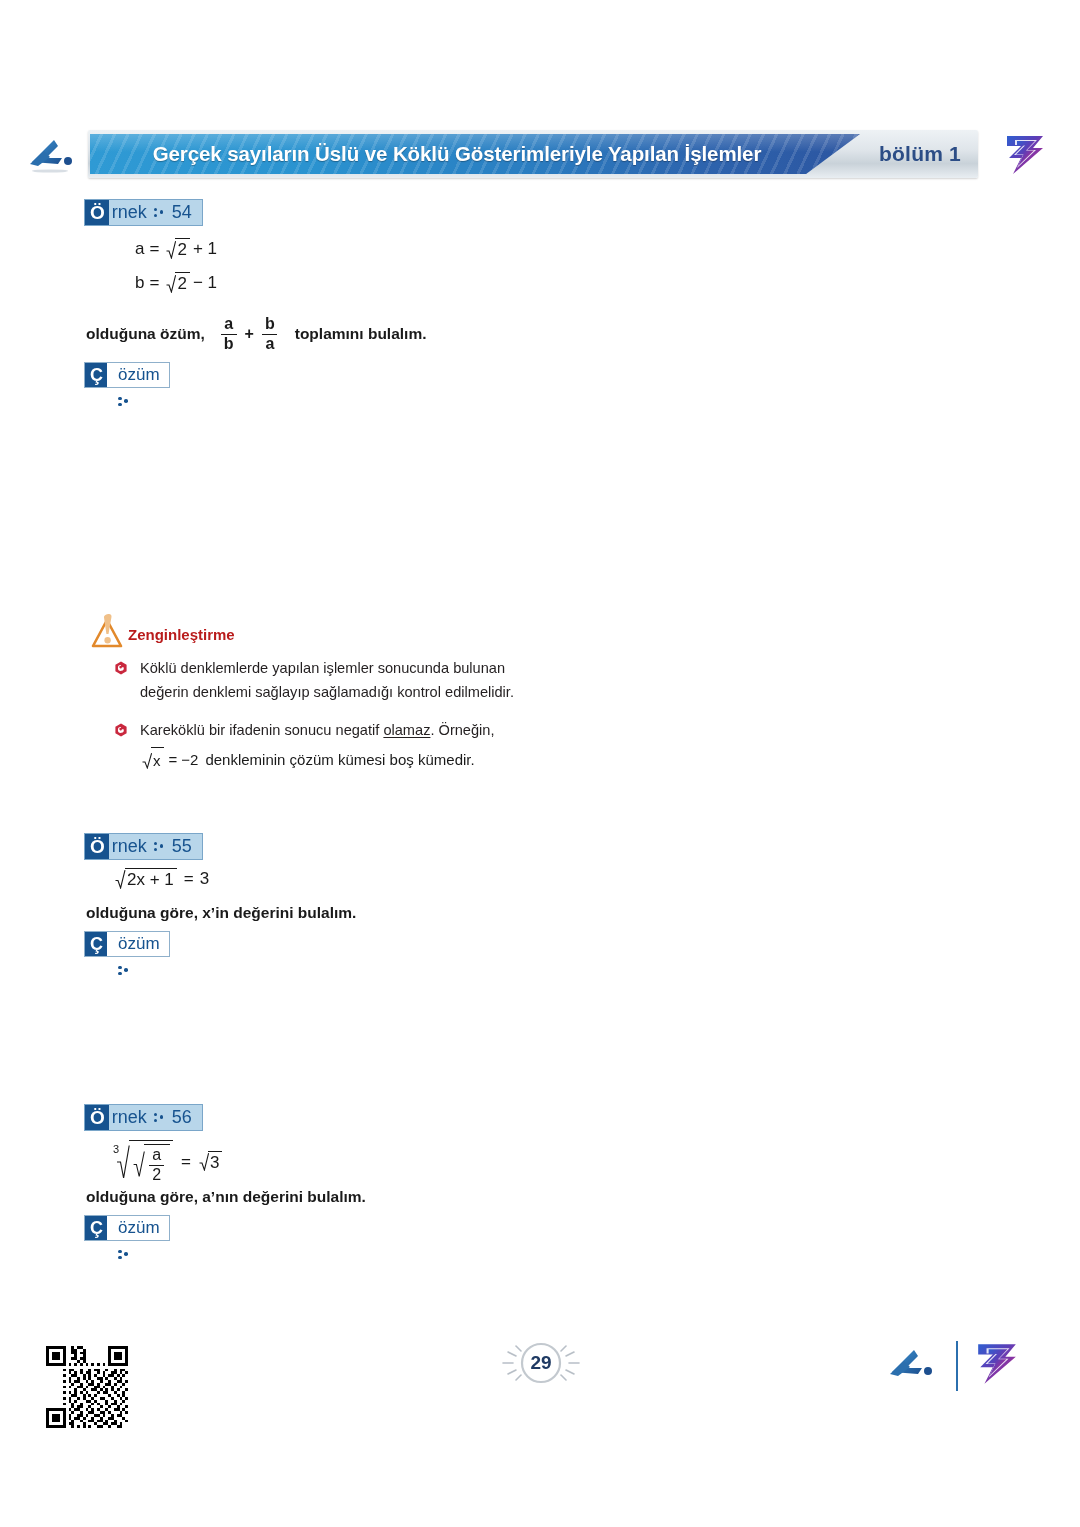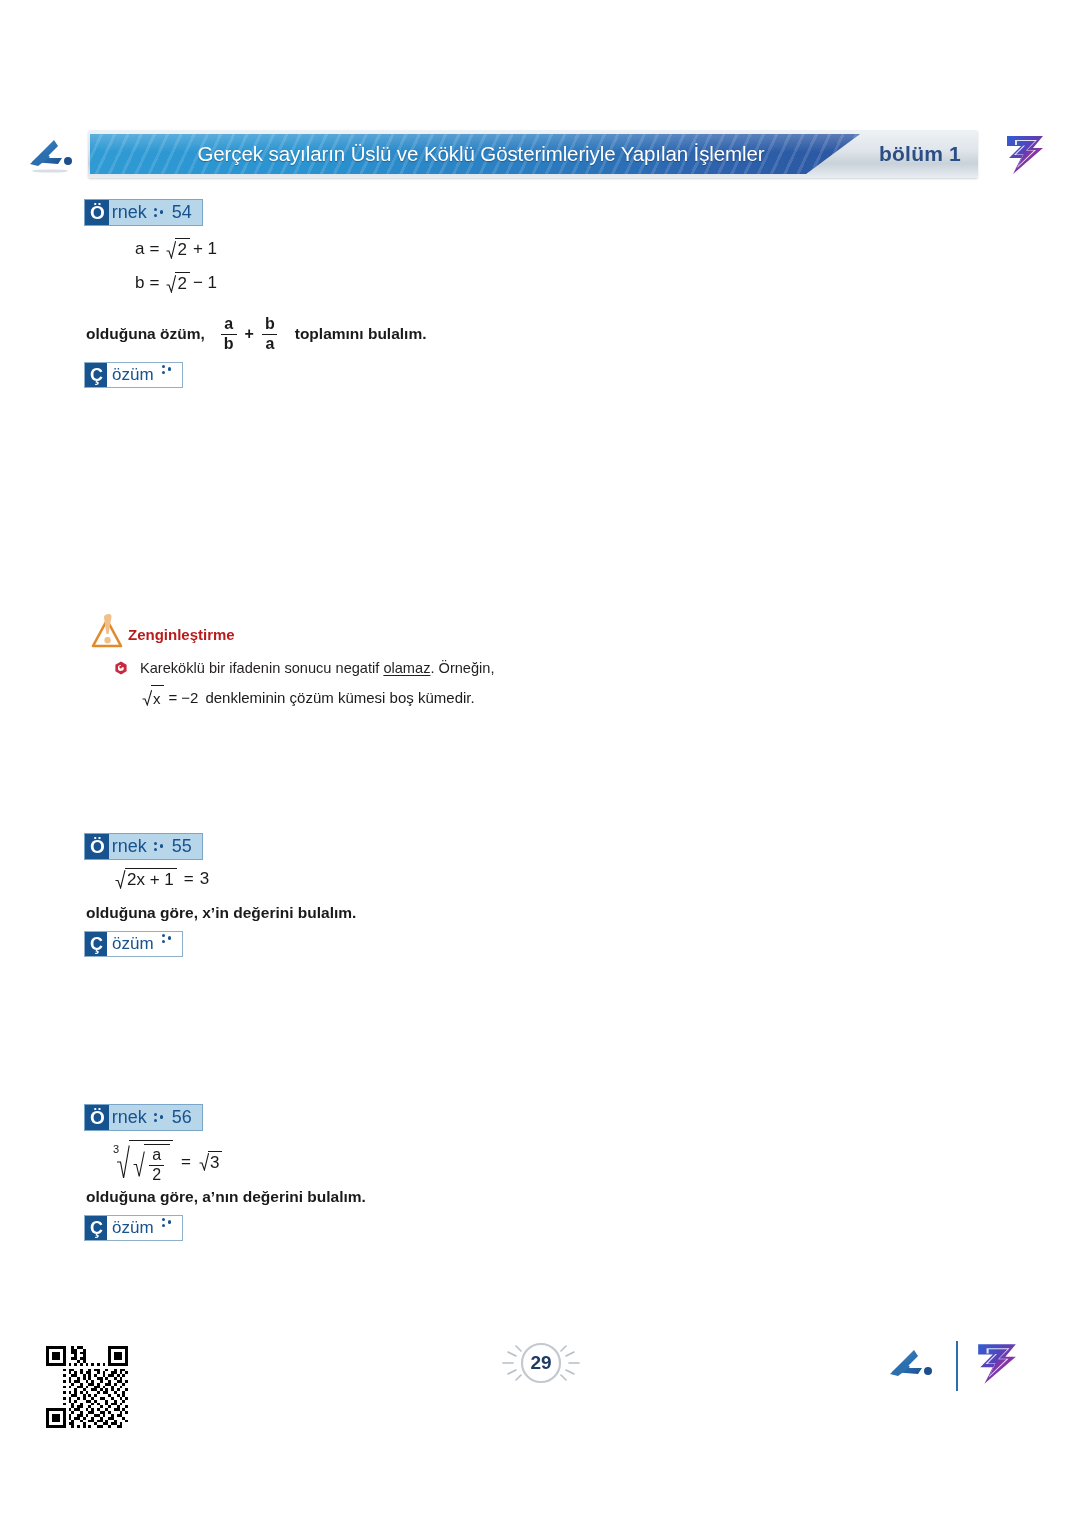--- a/index.html
+++ b/index.html
@@ -66,30 +66,30 @@
       rgba(255,255,255,0.13) 12px
     );
   }
   .hdr-bar-blue .gloss {
     position: absolute;
     left: 0; top: 0; right: 0; height: 46%;
     background: linear-gradient(180deg, rgba(255,255,255,0.22), rgba(255,255,255,0));
   }
   .hdr-title {
     position: absolute;
-    left: 96px;
+    left: 72px;
     top: 5px;
     width: 770px;
     height: 48px;
     display: flex;
     align-items: center;
     justify-content: center;
     color: #ffffff;
     font-size: 20.5px;
-    font-weight: normal;
+    font-weight: bold;
     letter-spacing: -0.1px;
     text-shadow: 0 1px 1px rgba(0,0,0,0.30);
     white-space: nowrap;
   }
   .hdr-chapter {
     position: absolute;
     left: 862px;
     top: 5px;
     width: 116px;
     height: 48px;
@@ -169,25 +169,26 @@
     color: #ffffff;
     font-weight: bold;
     font-size: 18px;
     line-height: 24px;
     padding: 0 4px 0 5px;
   }
   .cozum-label .body {
     color: #17538f;
     font-size: 17px;
     line-height: 24px;
-    padding: 0 9px 0 5px;
+    padding: 0 9px 0 11px;
     display: flex;
     align-items: flex-start;
     gap: 8px;
     white-space: nowrap;
+    flex-direction: column;
   }
 
   
   .math {
     font-family: "Liberation Sans", "DejaVu Sans", sans-serif;
     font-size: 17px;
     color: #1a1a1a;
     display: inline-flex;
     align-items: center;
     white-space: nowrap;
@@ -449,20 +450,29 @@
       <path d="M19 8 L33 34 L5 34 Z" fill="none" stroke="#e2892b" stroke-width="2.6" stroke-linejoin="round"></path>
       <path d="M21 2 C22.8 2 24 3.6 23.4 5.4 L20.5 22 L18.4 22 L16 5.6 C15.6 3.6 18.6 2 21 2 Z" fill="#f0c089"></path>
       <circle cx="19.6" cy="28.2" r="3.2" fill="#f0c089"></circle>
     </svg>
   </div>
 
   <div class="zeng-title">Zenginleştirme</div>
 
   <div class="zeng-items">
 
+    <div class="zeng-item">
+      <span class="zeng-bullet">
+        <svg viewBox="0 0 14 14" width="14" height="14" aria-hidden="true">
+          <path d="M7 0.6 L12.6 3.8 L12.6 10.2 L7 13.4 L1.4 10.2 L1.4 3.8 Z" fill="#c9283e"></path>
+          <path d="M7 4.1 A2.9 2.9 0 1 0 9.6 6.2 L7.9 6.2 A1.3 1.3 0 1 1 7 4.9 Z" fill="#ffffff"></path>
+        </svg>
+      </span>
+      <span class="zeng-text">Köklü denklemlerde yapılan işlemler sonucunda bulunan değerin denklemi sağlayıp sağlamadığı kontrol edilmelidir.</span>
+    </div>
 
     <div class="zeng-item">
       <span class="zeng-bullet">
         <svg viewBox="0 0 14 14" width="14" height="14" aria-hidden="true">
           <path d="M7 0.6 L12.6 3.8 L12.6 10.2 L7 13.4 L1.4 10.2 L1.4 3.8 Z" fill="#c9283e"></path>
           <path d="M7 4.1 A2.9 2.9 0 1 0 9.6 6.2 L7.9 6.2 A1.3 1.3 0 1 1 7 4.9 Z" fill="#ffffff"></path>
         </svg>
       </span>
       <span class="zeng-text">
         <span>Kareköklü bir ifadenin sonucu negatif </span><span class="underlined">olamaz</span><span>. Örneğin,</span>

